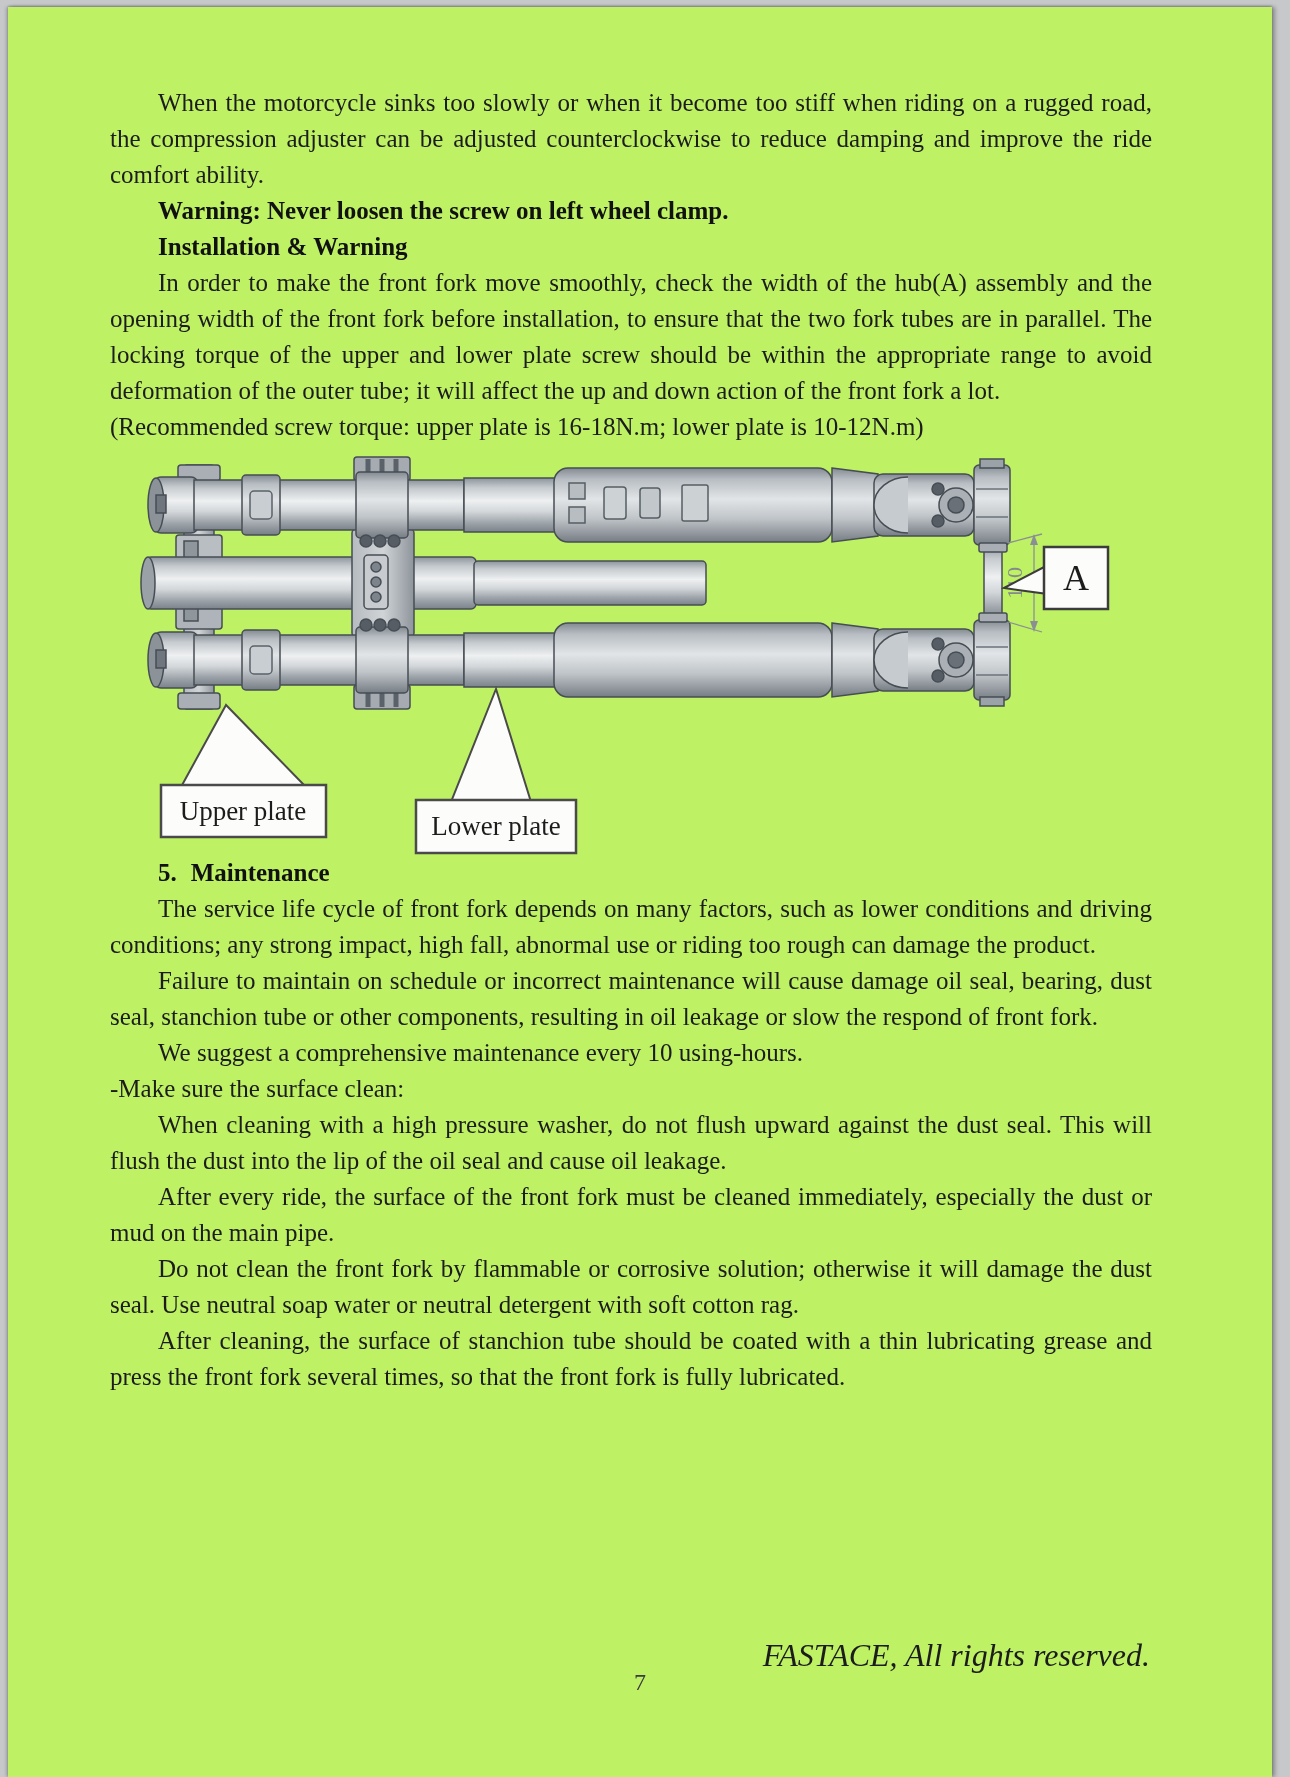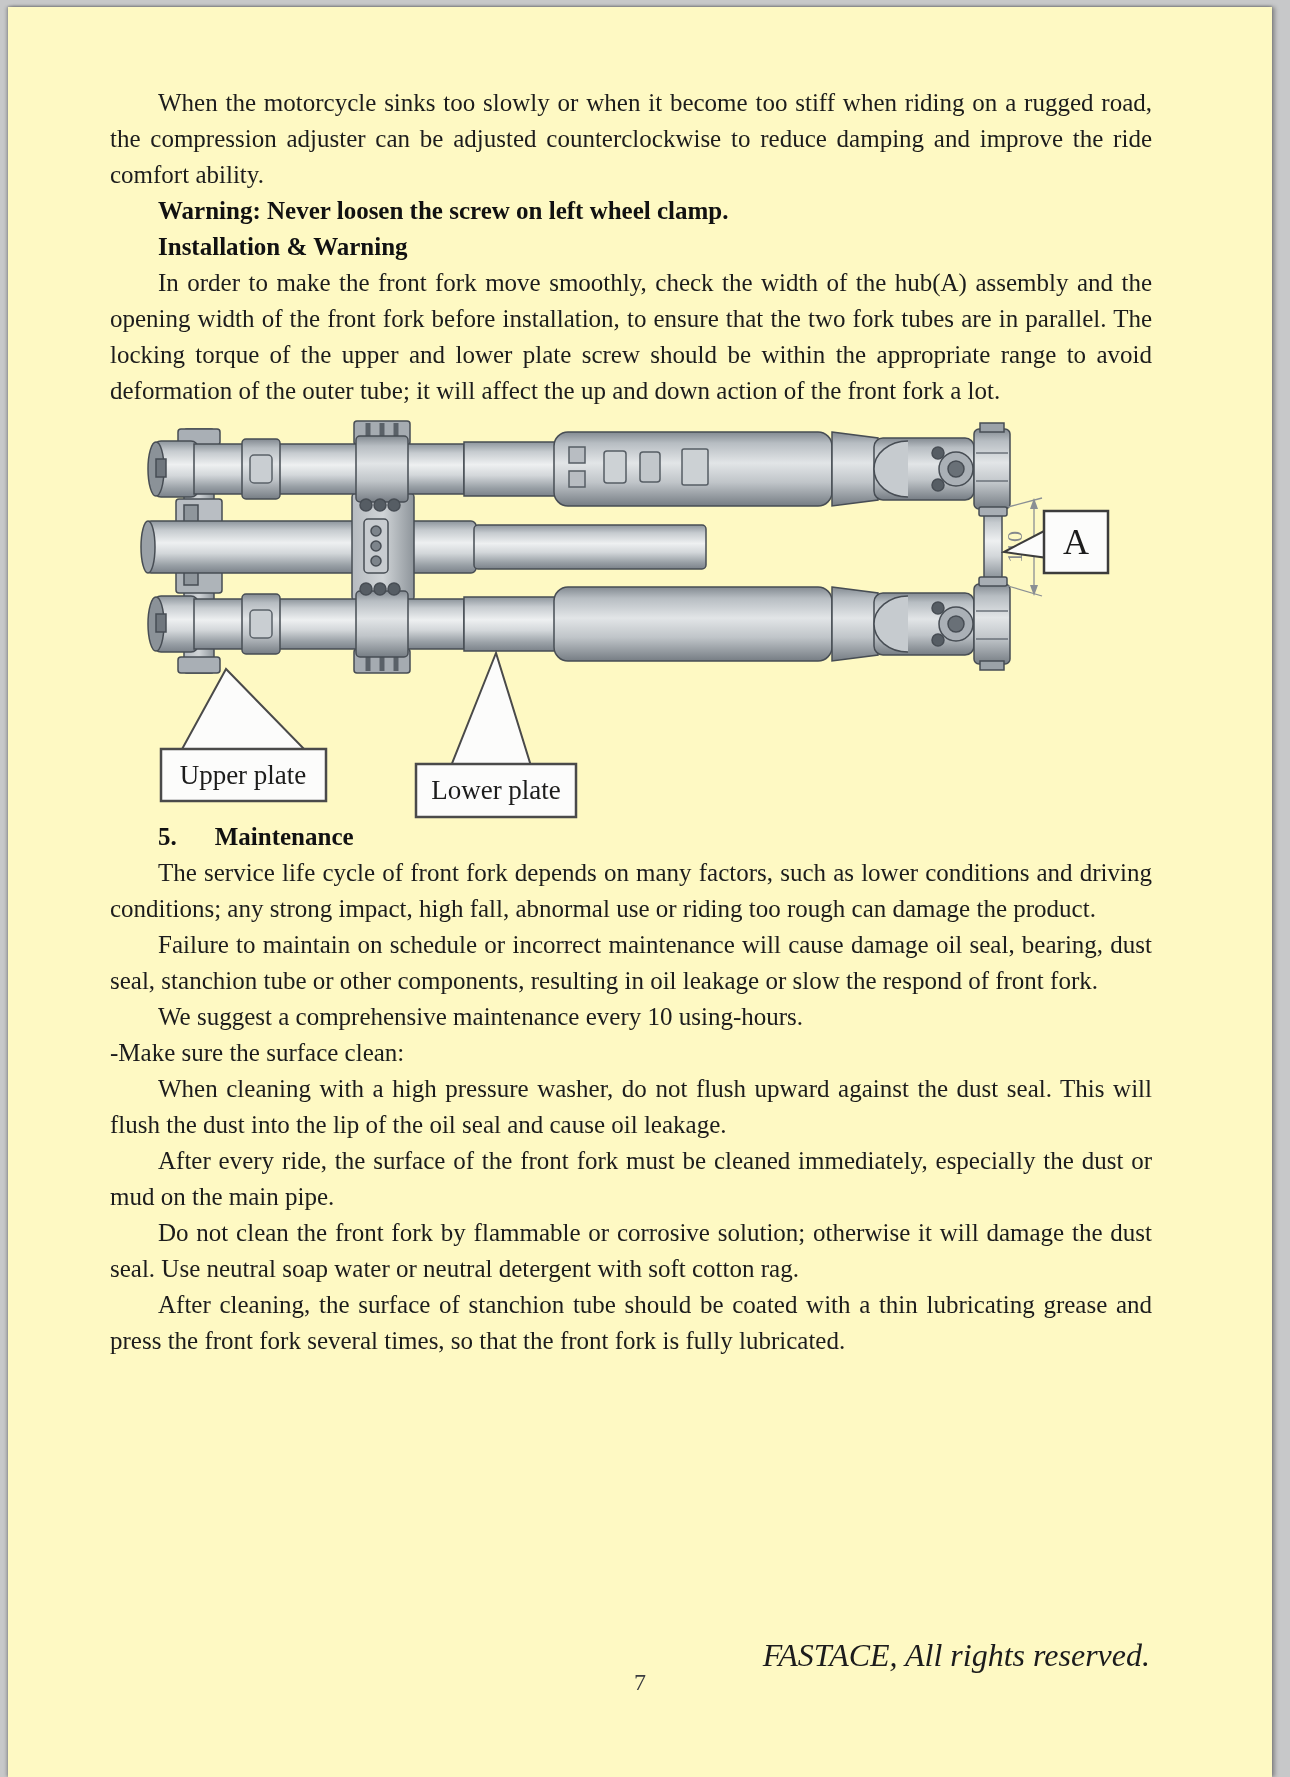--- a/index.html
+++ b/index.html
@@ -4,33 +4,33 @@
 <style>
   html,body{margin:0;padding:0;}
   body{
     width:1290px;height:1777px;position:relative;
     background:#c7c8c9;
     font-family:"Liberation Serif","DejaVu Serif",serif;
     overflow:hidden;
   }
   .page{
     position:absolute;left:8px;top:7px;width:1264px;height:1770px;
-    background:#fef9c3;
+    background:#bef264;
     box-shadow:3px 0 4px rgba(0,0,0,.30),-2px 0 3px rgba(0,0,0,.18),0 -1px 2px rgba(0,0,0,.2);
   }
   .content{
     padding:78px 120px 0 102px;
     color:#1c1c1c;font-size:25px;line-height:36px;
   }
   .content p{margin:0;text-align:justify;text-indent:48px;}
   .content p.noindent{text-indent:0;}
   .bold{font-weight:bold;color:#111;}
   .h-install{margin-top:30px;font-weight:bold;color:#111;}
   .h-maint{margin-top:32px;font-weight:bold;color:#111;text-indent:0;}
-  .h-maint .maint-label{margin-left:38px;}
+  .h-maint .maint-label{margin-left:14px;}
   .diagram-wrap{margin:10px 0 0 16px;width:1000px;height:400px;}
   .footer-line{
     position:absolute;right:122px;top:1630px;
     font-style:italic;font-size:32px;color:#1c1c1c;
   }
   .page-number{
     position:absolute;left:0;top:1662px;width:100%;
     text-align:center;font-size:24px;color:#3a3c40;
   }
   svg text{font-family:"Liberation Serif","DejaVu Serif",serif;}
@@ -42,20 +42,21 @@
   <div class="content">
 
     <p>When the motorcycle sinks too slowly or when it become too stiff when riding on a rugged road, the compression adjuster can be adjusted counterclockwise to reduce damping and improve the ride comfort ability.</p>
 
     <p class="bold">Warning: Never loosen the screw on left wheel clamp.</p>
 
     <p class="h-install">Installation &amp; Warning</p>
 
     <p>In order to make the front fork move smoothly, check the width of the hub(A) assembly and the opening width of the front fork before installation, to ensure that the two fork tubes are in parallel. The locking torque of the upper and lower plate screw should be within the appropriate range to avoid deformation of the outer tube; it will affect the up and down action of the front fork a lot.</p>
 
+    <p class="noindent">(Recommended screw torque: upper plate is 16-18N.m; lower plate is 10-12N.m)</p>
 
     <div class="diagram-wrap">
       <svg width="1000" height="400" viewBox="0 0 1000 400">
         <defs>
           <linearGradient id="gTube" x1="0" y1="0" x2="0" y2="1">
             <stop offset="0" stop-color="#8d959c"></stop>
             <stop offset="0.18" stop-color="#c6cbcf"></stop>
             <stop offset="0.42" stop-color="#eef0f1"></stop>
             <stop offset="0.62" stop-color="#d3d7da"></stop>
             <stop offset="0.85" stop-color="#99a0a6"></stop>

